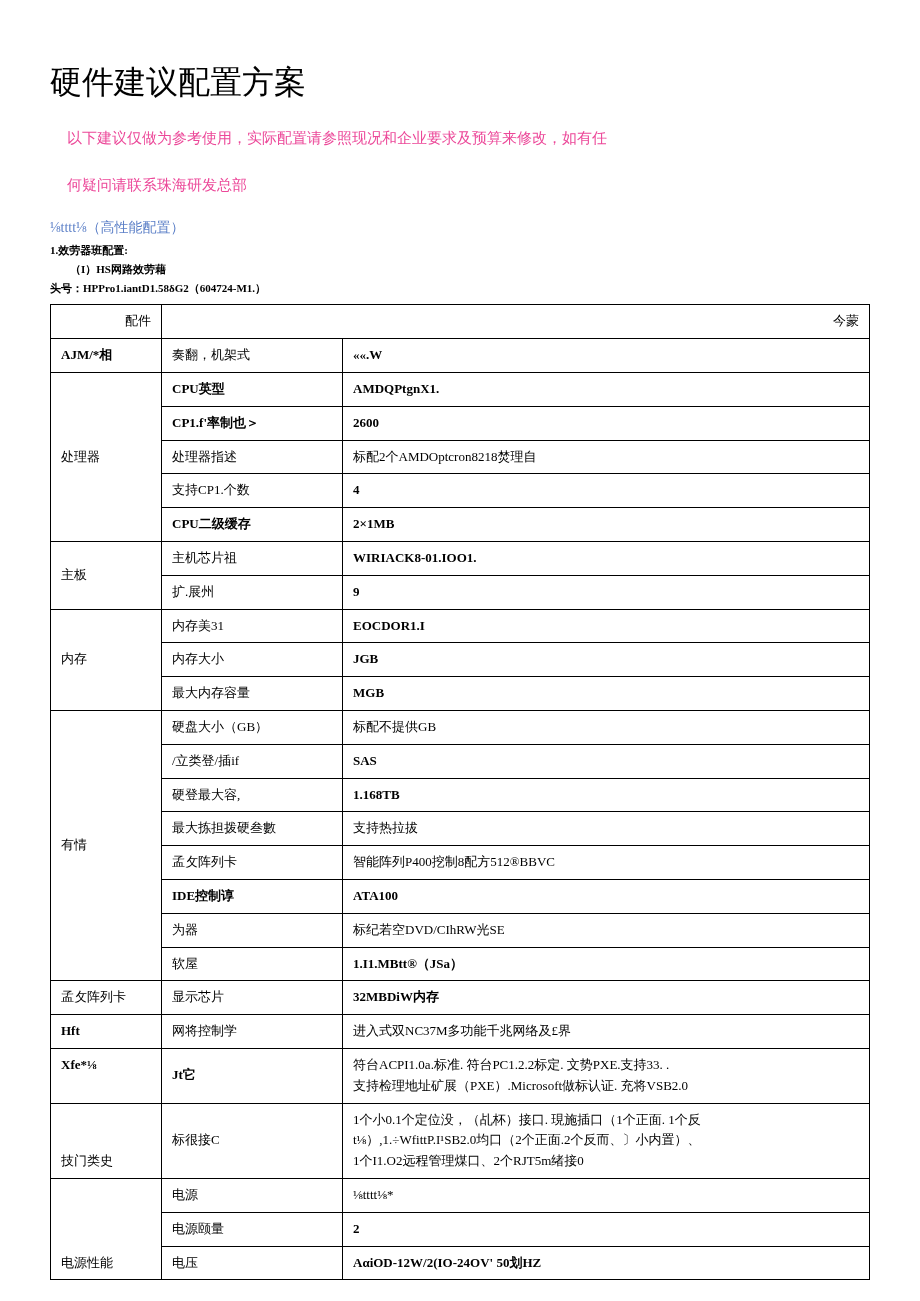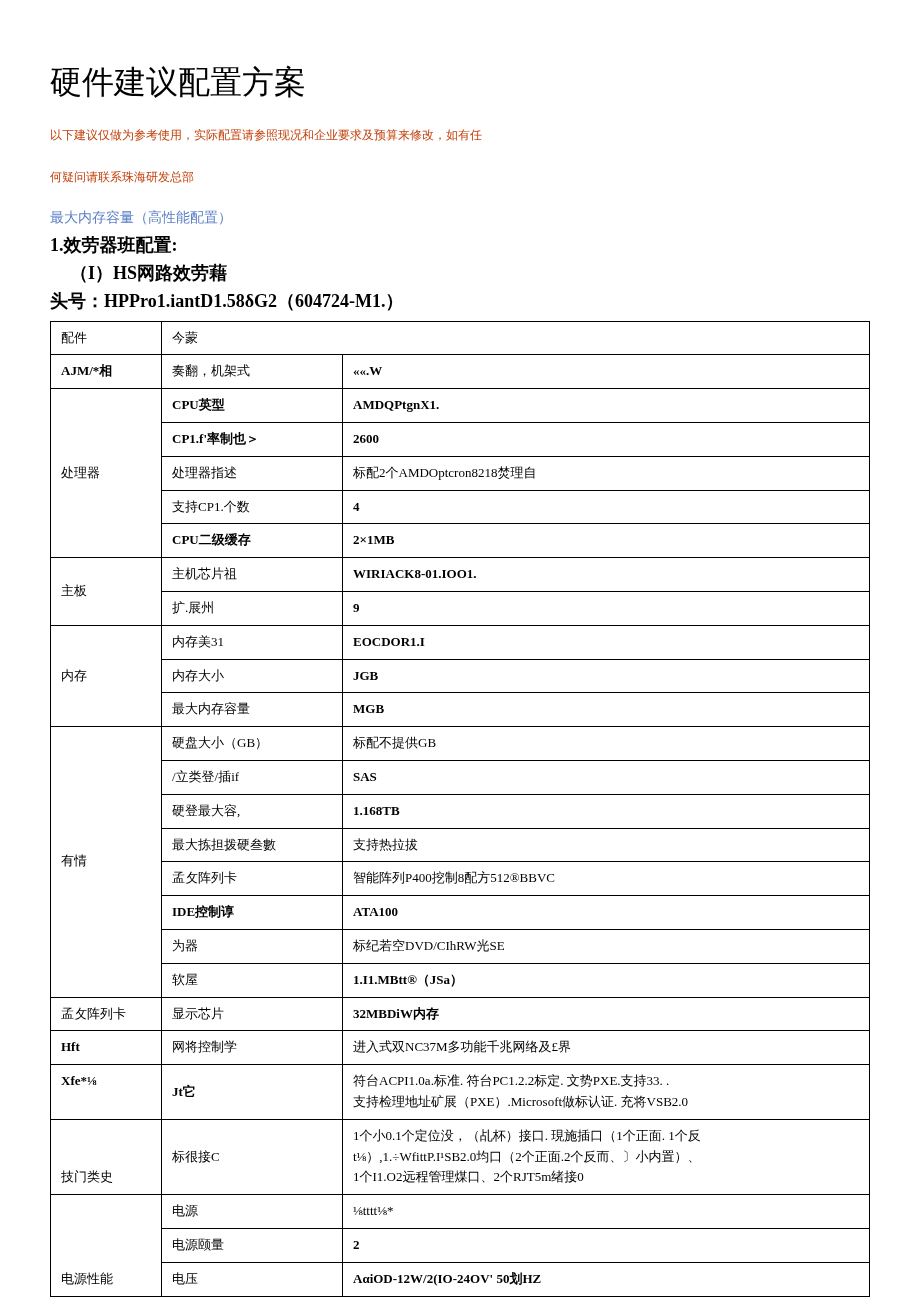--- a/index.html
+++ b/index.html
@@ -9,32 +9,33 @@
     background: #fff;
     color: #000;
     font-size: 14px;
   }
   .title {
     font-size: 32px;
     font-weight: normal;
     margin-bottom: 20px;
   }
   .notice {
-    color: #c2410c;
-    font-size: 12px;
+    color: #ec4899;
+    font-size: 15px;
     line-height: 1.8;
     margin-bottom: 20px;
+    margin-left: 17px;
   }
   .subheading {
     color: #5b7fc7;
     font-size: 14px;
     margin-bottom: 6px;
   }
   .config-line {
-    font-size: 18px;
+    font-size: 11px;
     margin: 4px 0;
   }
   .bold { font-weight: bold; }
   .indent { padding-left: 20px; }
   table {
     border-collapse: collapse;
     width: 100%;
     margin-top: 8px;
   }
   td {
@@ -48,32 +49,32 @@
     width: 90px;
     text-align: left;
   }
   .col-key {
     width: 160px;
     margin-top: 20px;
   }
   .col-val {
   }
   td.header-cell {
-    text-align: left;
+    text-align: right;
   }
 </style>
 </head>
 <body>
 
 <h1 class="title">硬件建议配置方案</h1>
 
 <div class="notice">以下建议仅做为参考使用，实际配置请参照现况和企业要求及预算来修改，如有任</div>
 <div class="notice">何疑问请联系珠海研发总部</div>
 
-<div class="subheading">最大内存容量（高性能配置）</div>
+<div class="subheading">⅛tttt⅛（高性能配置）</div>
 
 <div class="config-line bold">1.效劳器班配置:</div>
 <div class="config-line bold indent">（I）HS网路效劳藉</div>
 <div class="config-line bold">头号：HPPro1.iantD1.58δG2（604724-M1.）</div>
 
 <table>
   <tbody>
       <tr>
     <td class="col-cat header-cell">配件</td>
     <td class="header-cell" colspan="2">今蒙</td>

